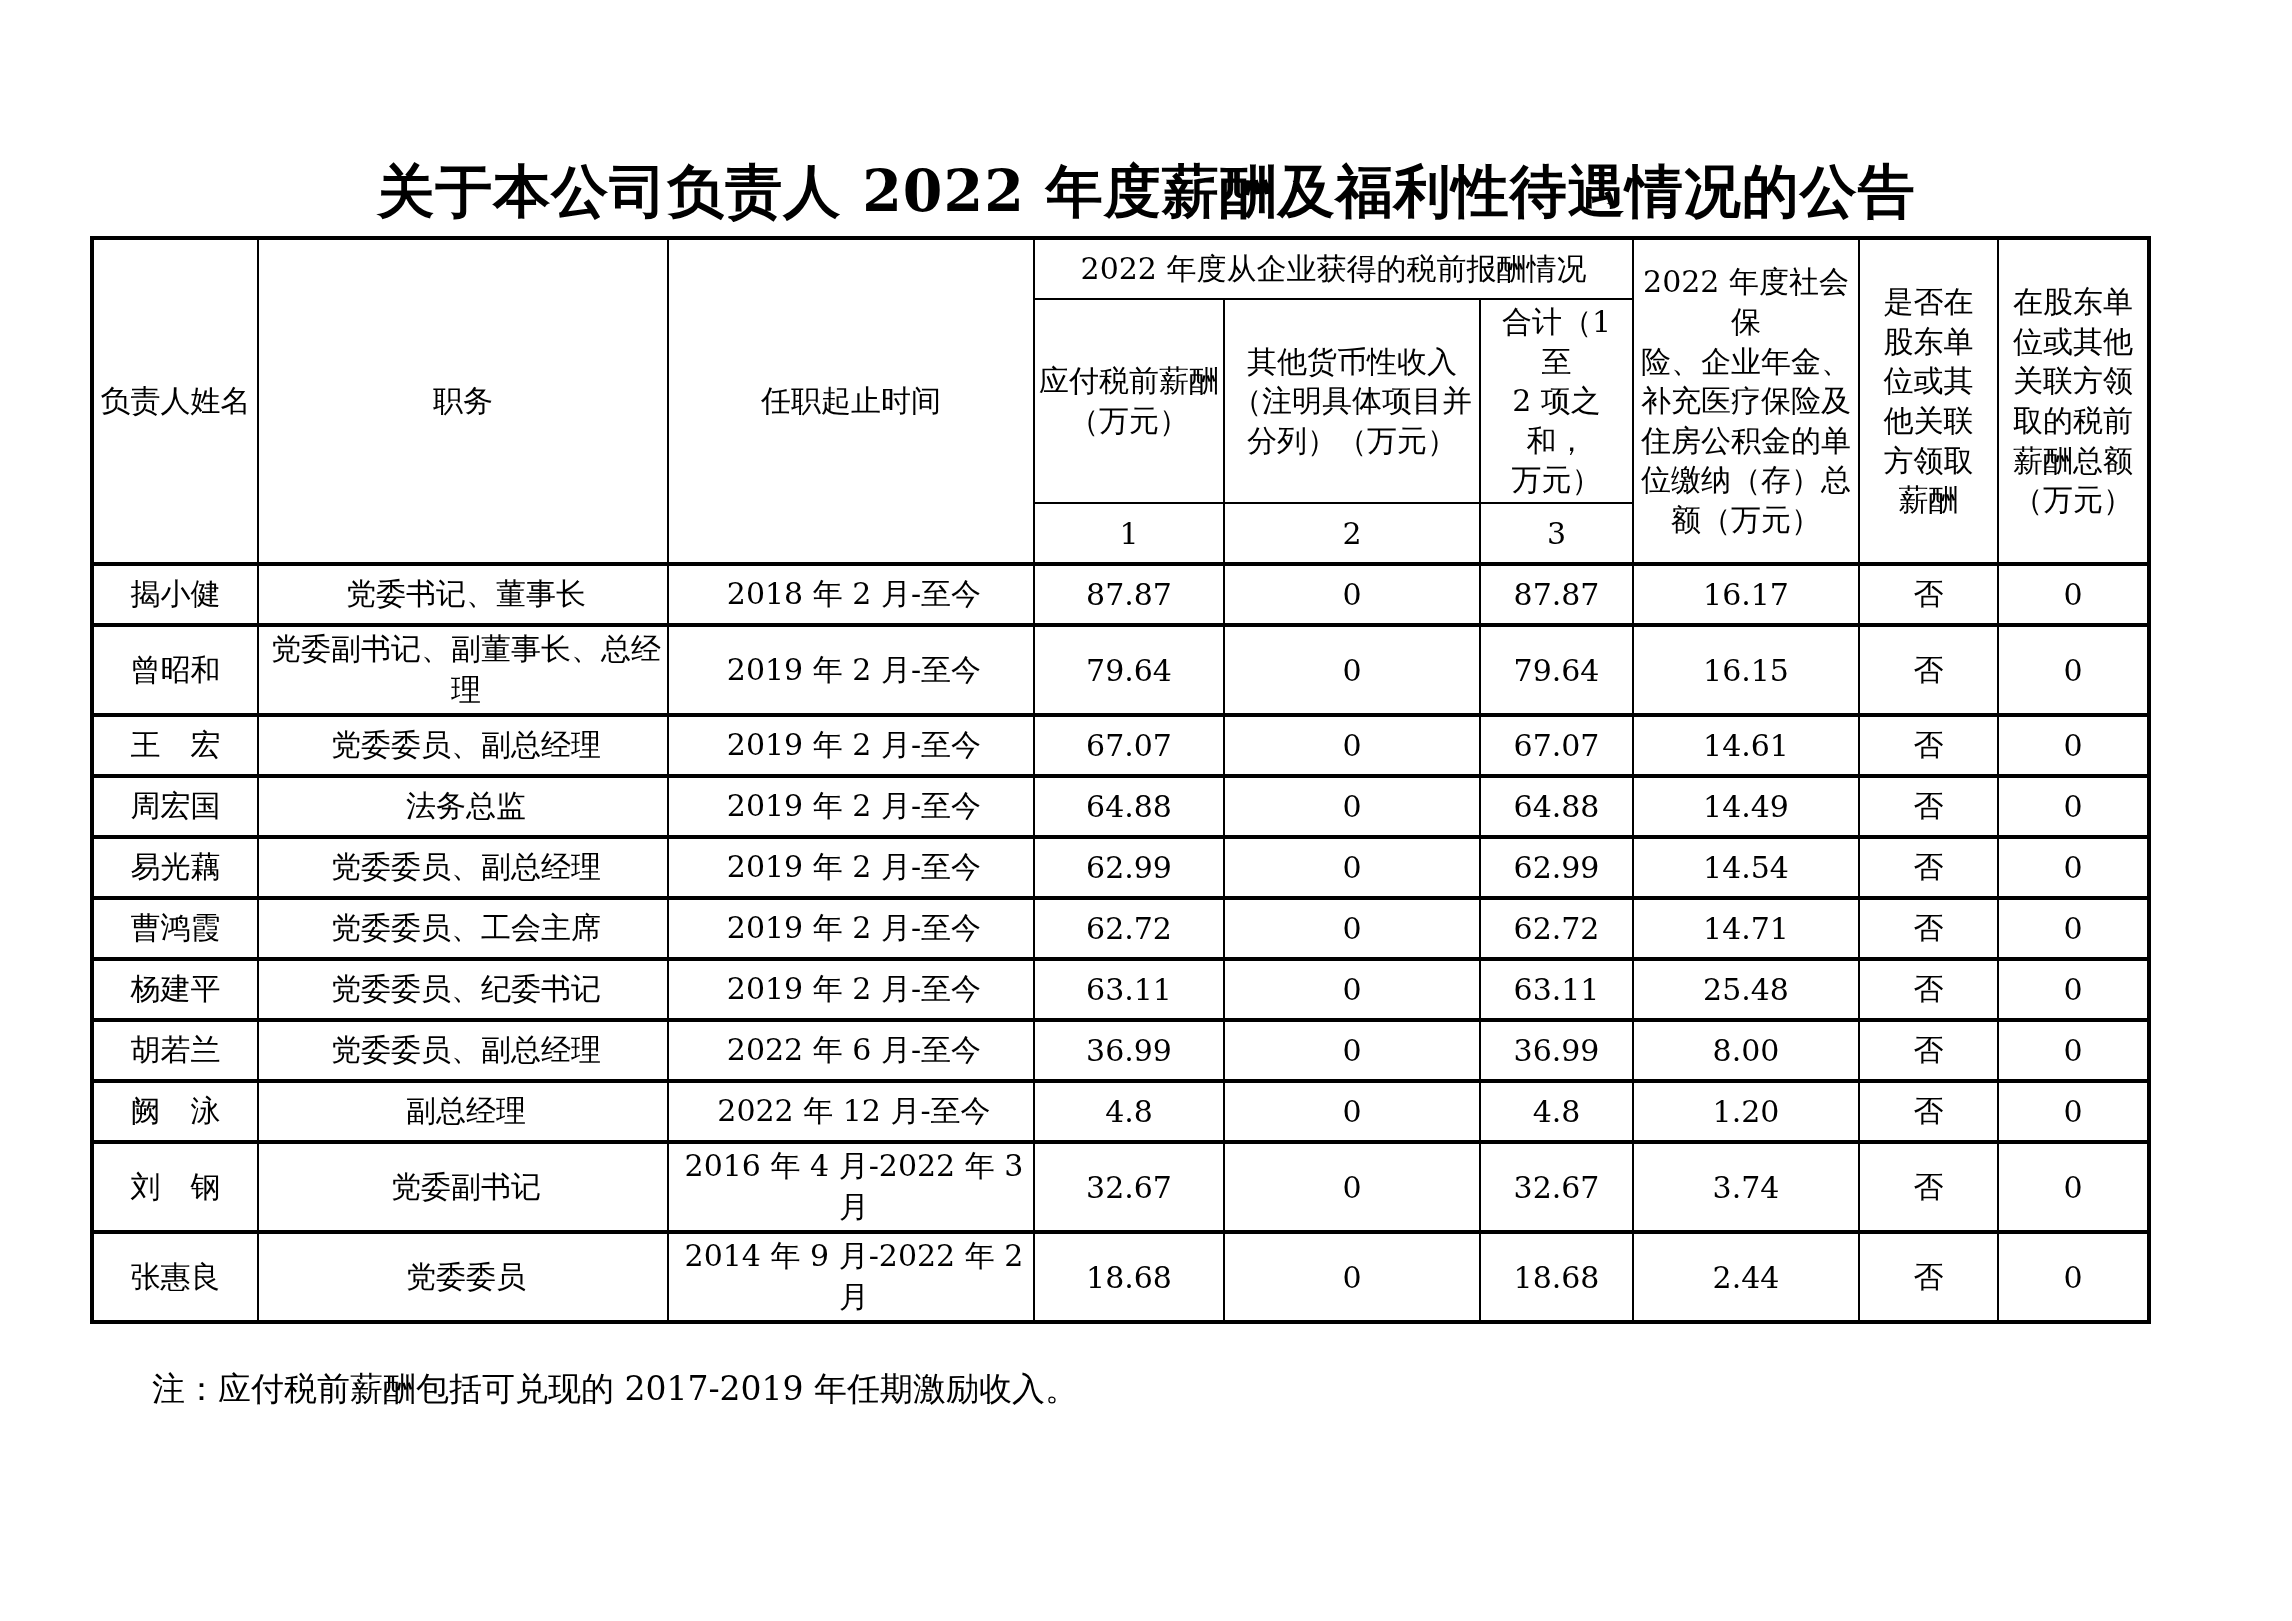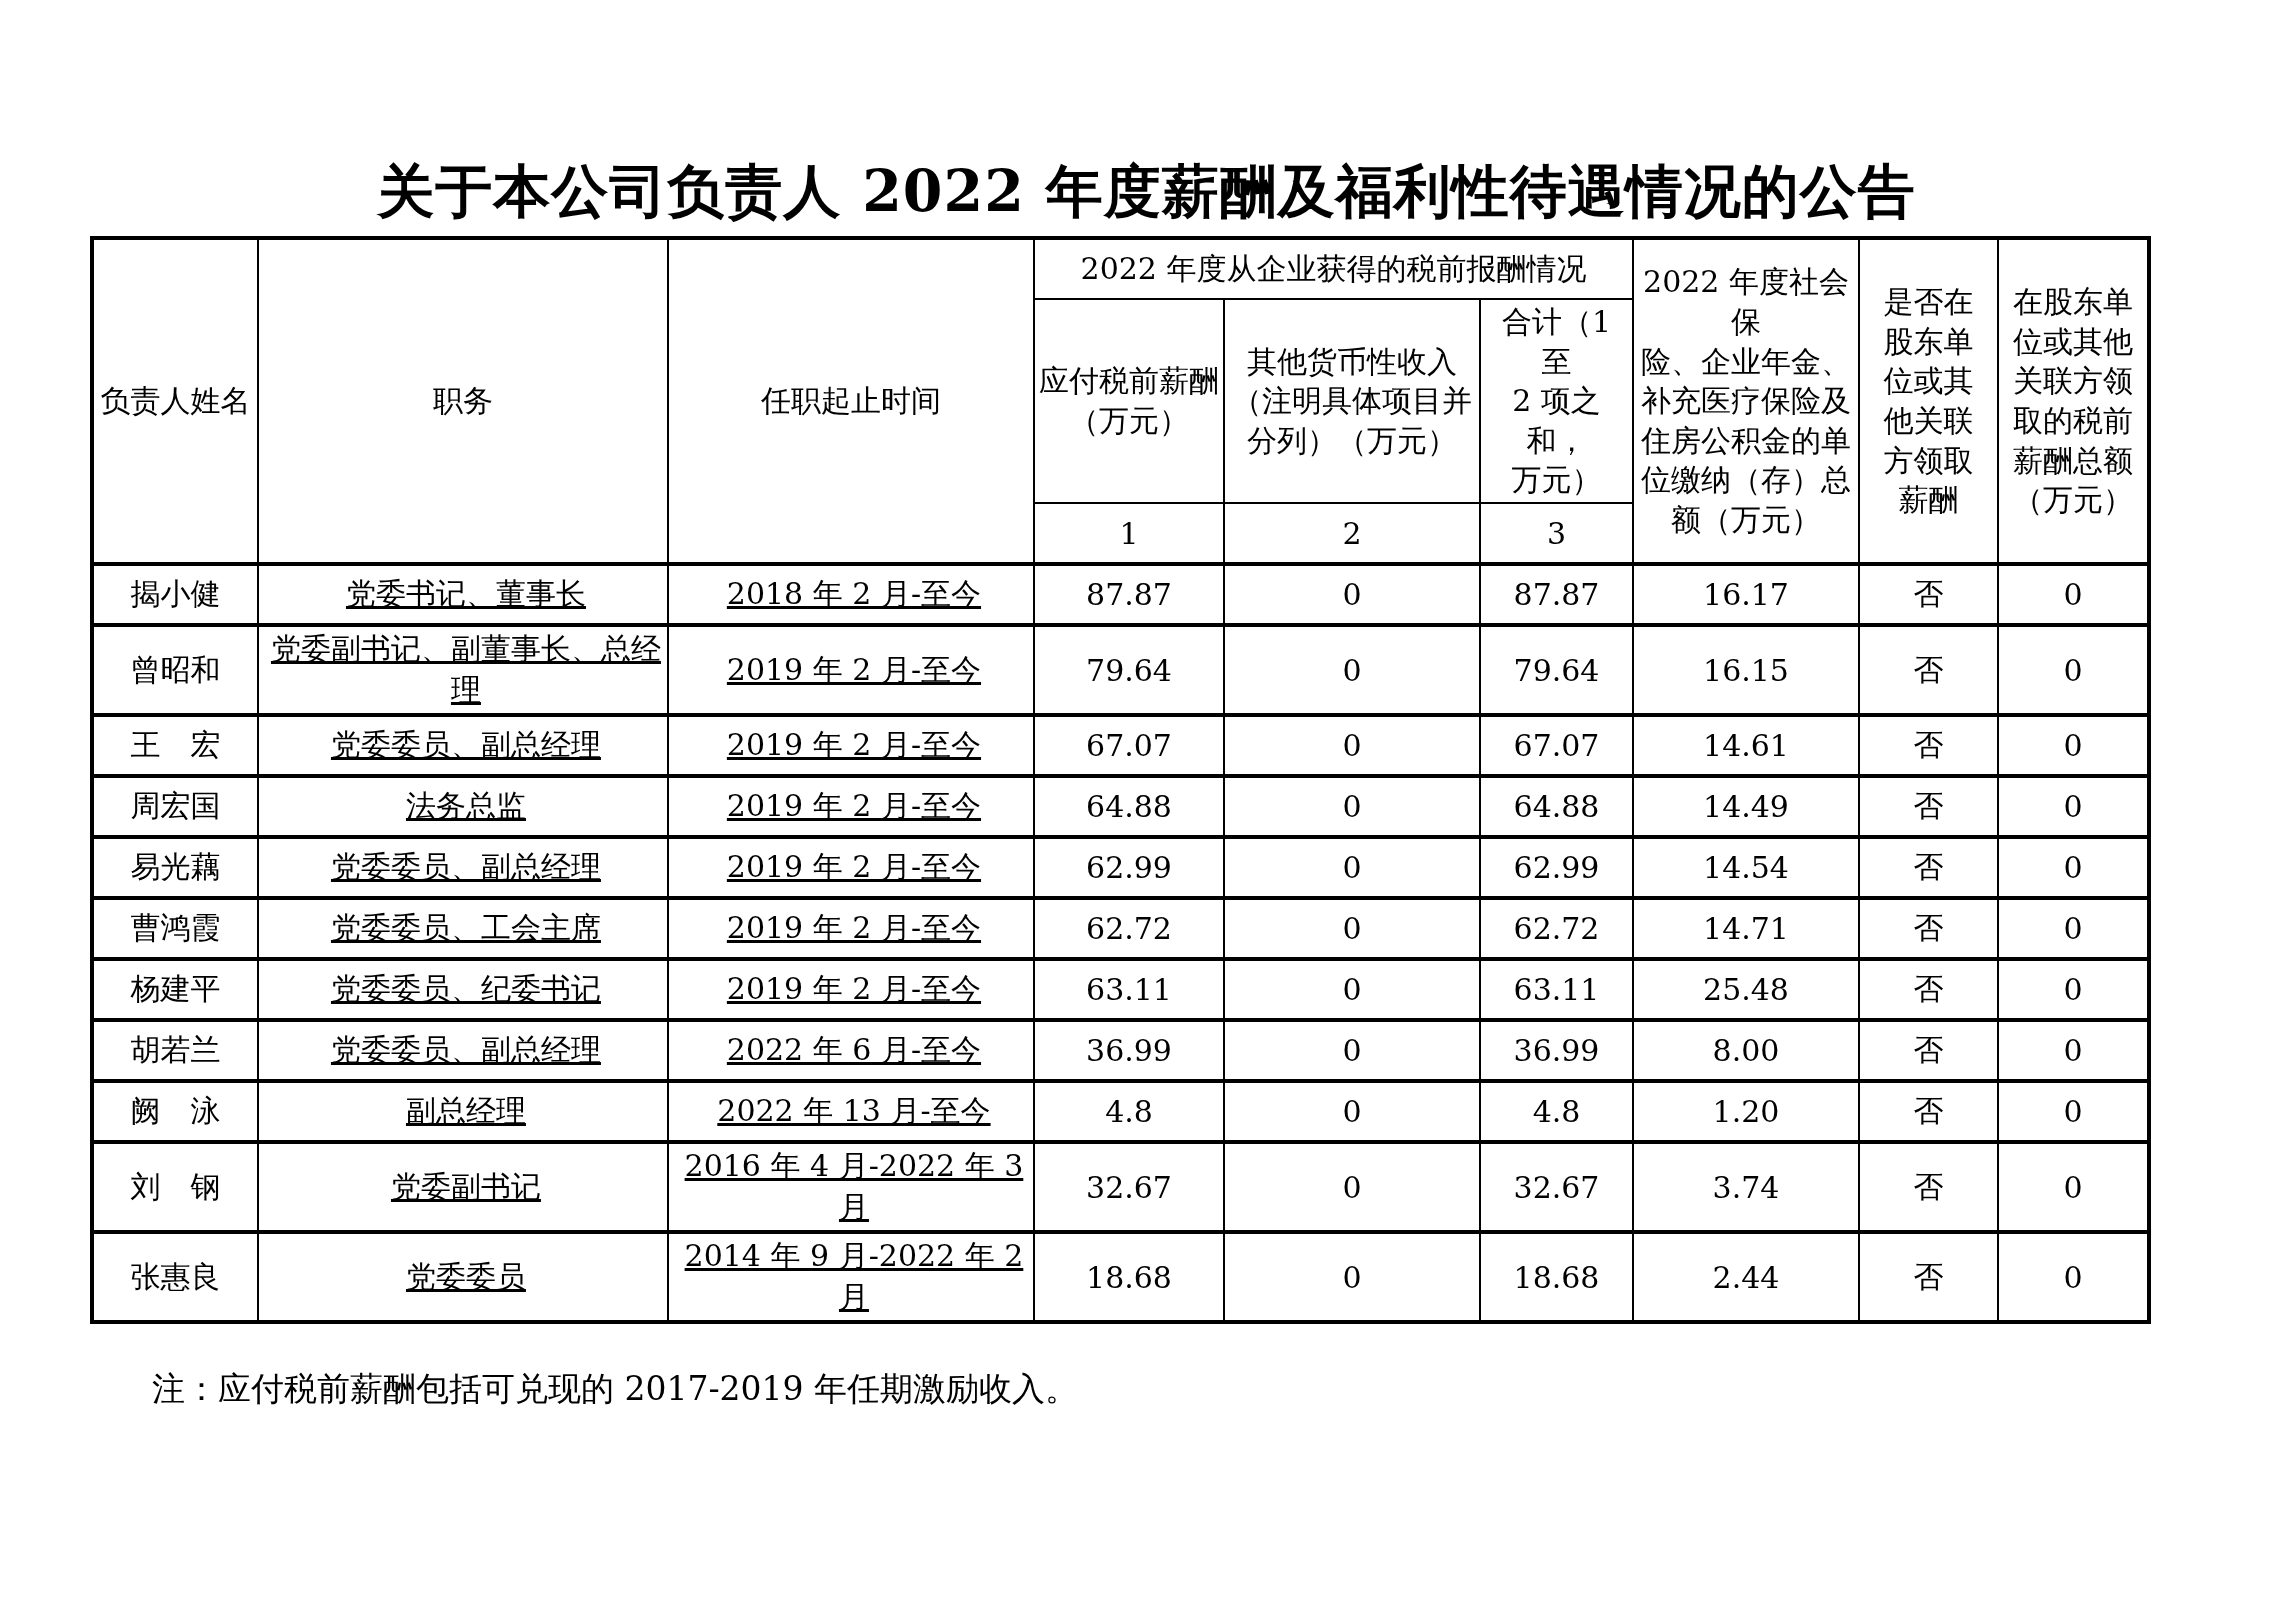--- a/index.html
+++ b/index.html
@@ -51,21 +51,20 @@
     border-top-width: 4.9px;
     border-bottom-width: 4.9px;
   }
   .multi {
     white-space: pre-line;
     line-height: 1.32;
   }
   .c-left {
     text-align: left;
     padding-left: 9.8px !important;
-    text-decoration: underline;
   }
   .note {
     margin: 43px 16px 0 152px;
     font-size: 33px;
   }
 </style>
 </head>
 <body>
 
 <div>
@@ -211,21 +210,21 @@
         <td>36.99</td>
         <td>0</td>
         <td>36.99</td>
         <td>8.00</td>
         <td>否</td>
         <td>0</td>
       </tr>
       <tr>
         <td>阙　泳</td>
         <td class="c-left">副总经理</td>
-        <td class="c-left">2022 年 13 月-至今</td>
+        <td class="c-left">2022 年 12 月-至今</td>
         <td>4.8</td>
         <td>0</td>
         <td>4.8</td>
         <td>1.20</td>
         <td>否</td>
         <td>0</td>
       </tr>
       <tr>
         <td>刘　钢</td>
         <td class="c-left">党委副书记</td>

